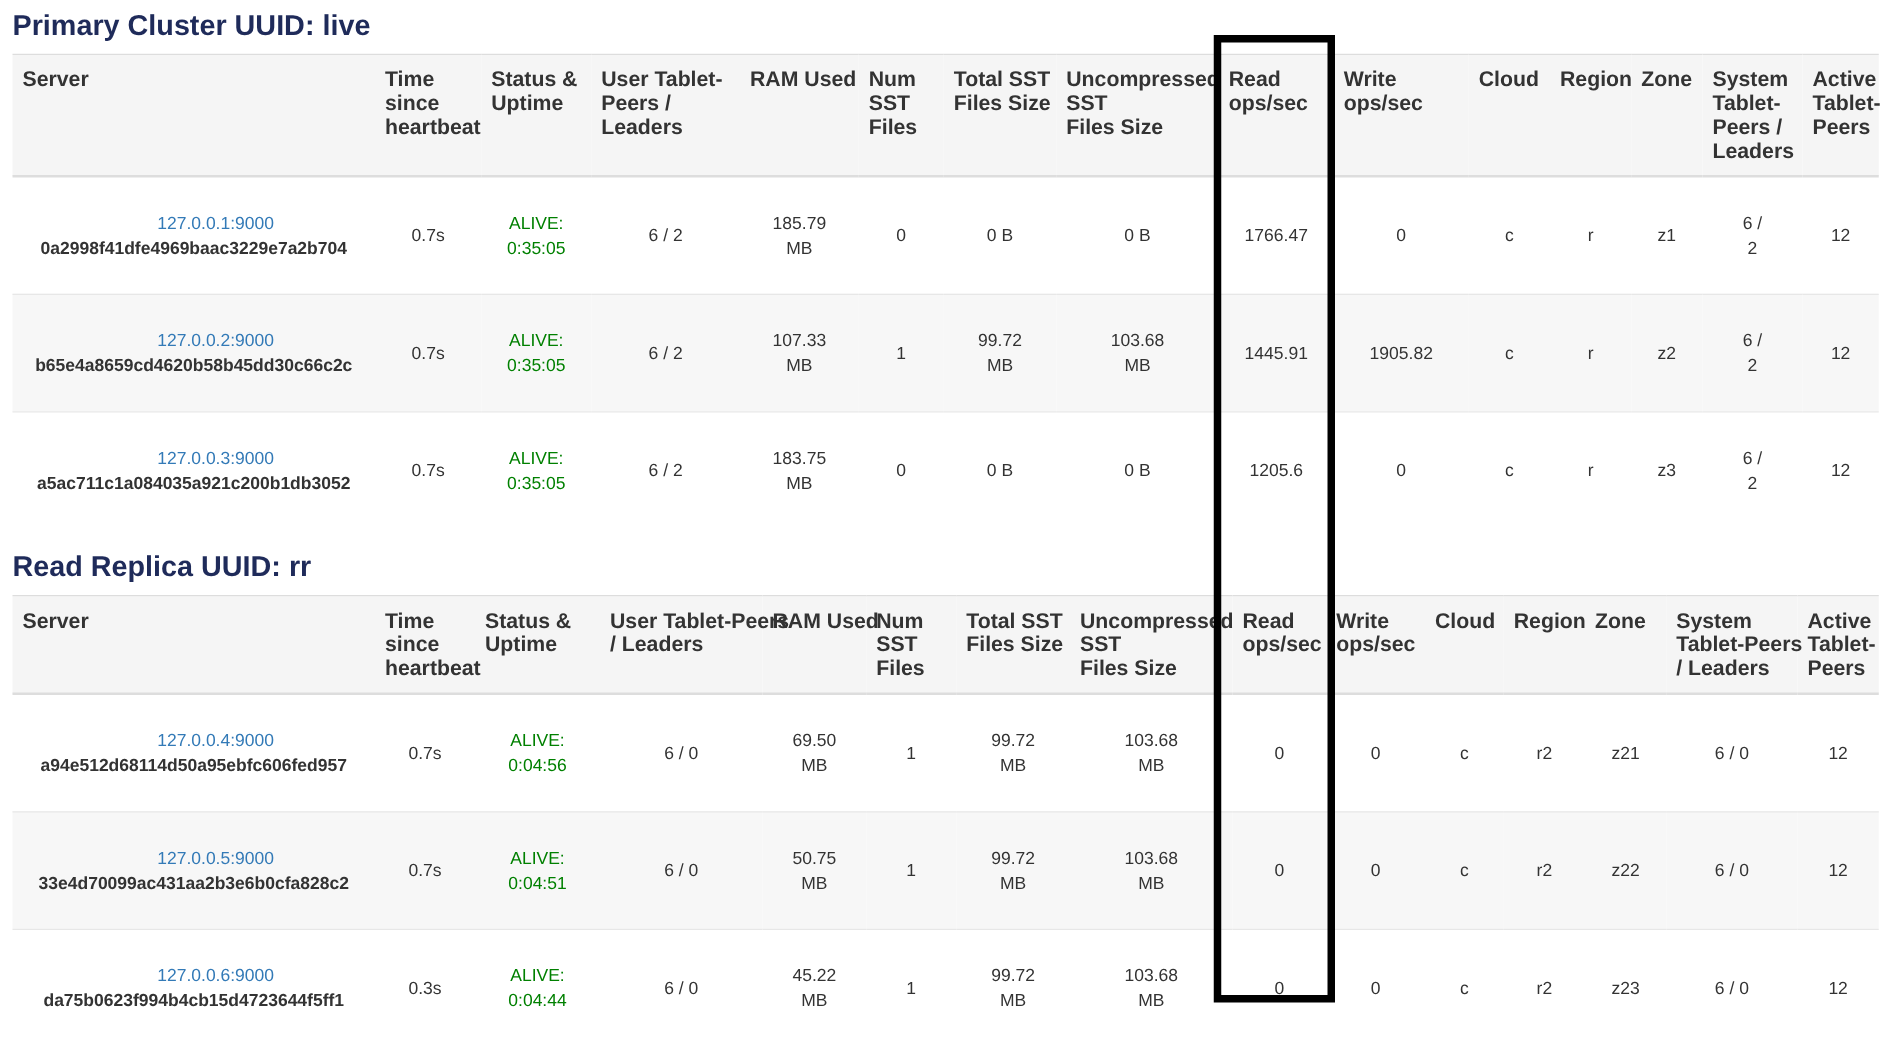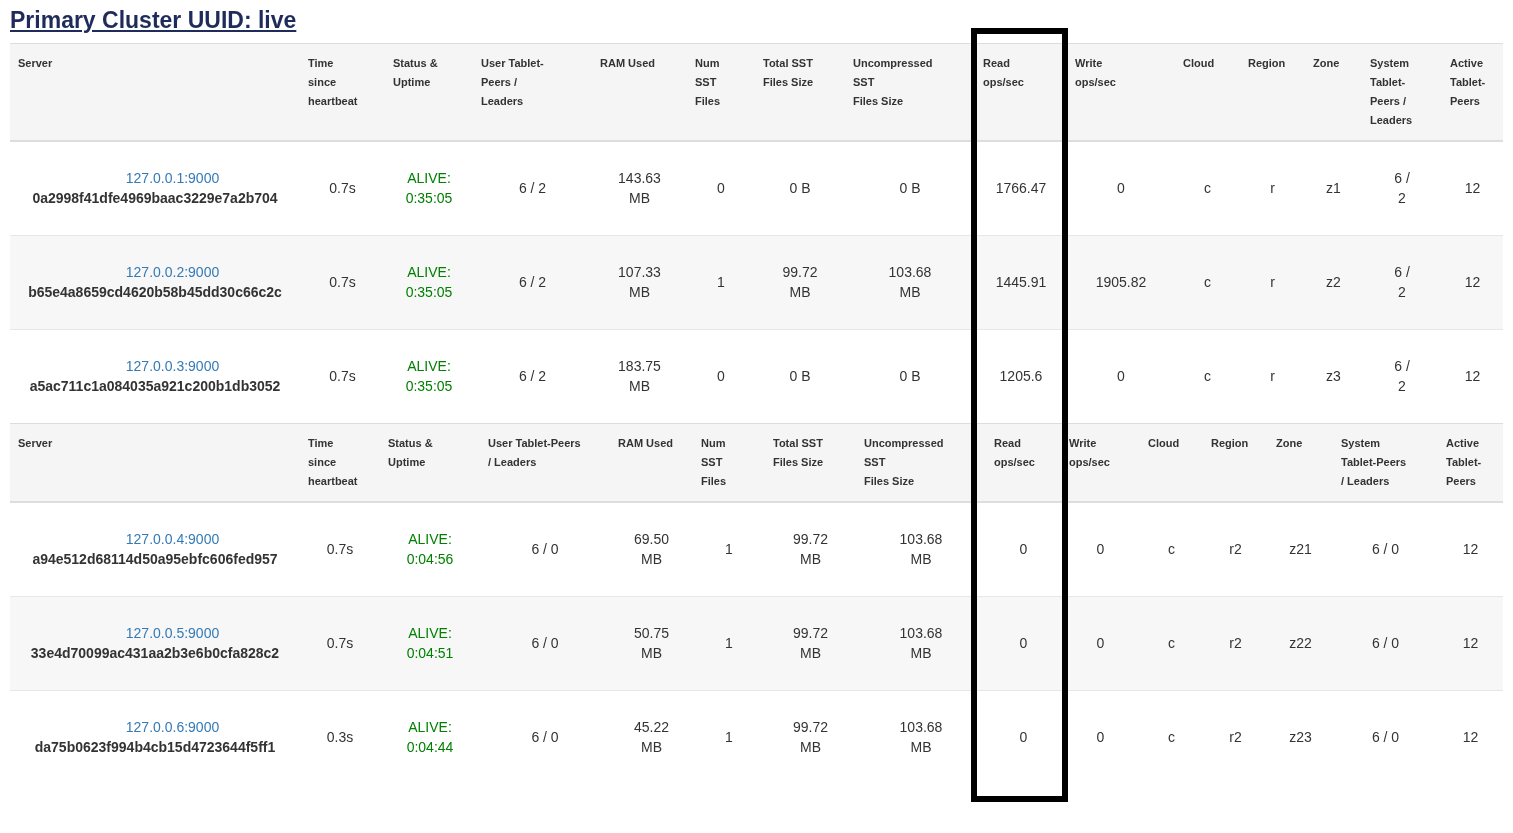--- a/index.html
+++ b/index.html
@@ -12,37 +12,36 @@
     color: #333333;
   }
   .page { position: relative; padding: 6px 10px 0 10px; }
 
   h2.section-title {
     font-size: 23px;
     font-weight: bold;
     color: var(--title-navy, #1f2b5a);
     margin: 0 0 9px 0;
     line-height: 28px;
-    text-decoration: underline;
   }
   h2.section-title.second { margin-top: 16px; }
 
   table.cluster-table {
     border-collapse: collapse;
     table-layout: fixed;
     width: 1493px;
   }
   table.cluster-table thead th {
     background: var(--header-bg, #f5f5f5);
     border-top: 1px solid #dddddd;
     border-bottom: 2px solid #dddddd;
     text-align: left;
     vertical-align: top;
     font-weight: bold;
-    font-size: 11px;
+    font-size: 17px;
     line-height: 19px;
     padding: 10px 8px;
     color: #333333;
   }
   table.cluster-table thead th .hl div { white-space: nowrap; }
 
   table.cluster-table td {
     height: 94px;
     box-sizing: border-box;
     vertical-align: middle;
@@ -206,21 +205,21 @@
         <td class="server">
           <a href="#" class="srv-link">127.0.0.1:9000</a>
           <div class="uuid">0a2998f41dfe4969baac3229e7a2b704</div>
         </td>
         <td>0.7s</td>
         <td class="status">
           <div>ALIVE:</div>
           <div>0:35:05</div>
         </td>
         <td>6 / 2</td>
-        <td><span class="sz">143.63 MB</span></td>
+        <td><span class="sz">185.79 MB</span></td>
         <td>0</td>
         <td><span class="sz">0 B</span></td>
         <td><span class="sz">0 B</span></td>
         <td>1766.47</td>
         <td>0</td>
         <td>c</td>
         <td>r</td>
         <td>z1</td>
         <td><span class="sys1">6 / 2</span></td>
         <td>12</td>
@@ -267,20 +266,21 @@
         <td>0</td>
         <td>c</td>
         <td>r</td>
         <td>z3</td>
         <td><span class="sys1">6 / 2</span></td>
         <td>12</td>
       </tr>
     </tbody>
   </table>
 
+  <h2 class="section-title second">Read Replica UUID: rr</h2>
 
   <table class="cluster-table">
     <colgroup>
       <col style="width:290px">
         <col style="width:80px">
         <col style="width:100px">
         <col style="width:130px">
         <col style="width:83px">
       <col style="width:72px">
         <col style="width:91px">

